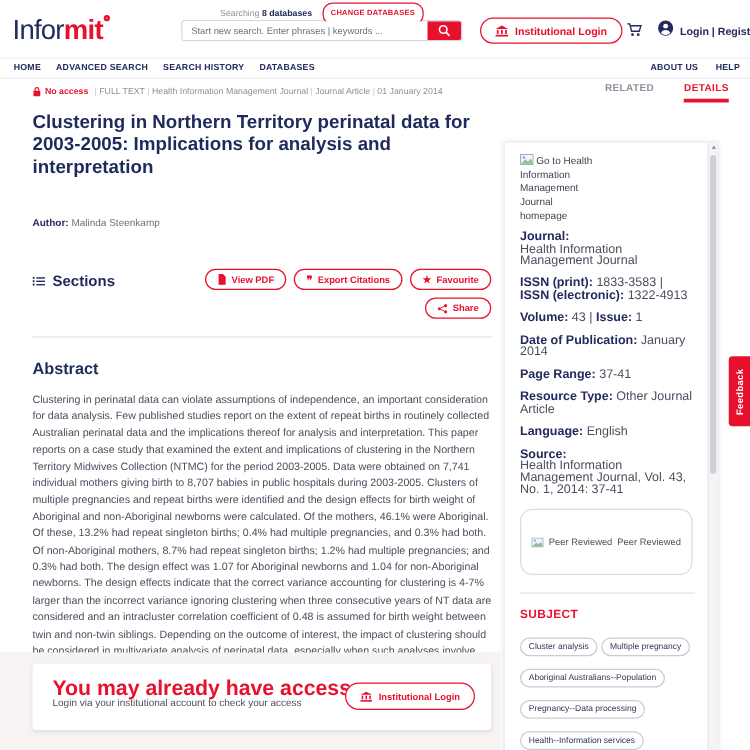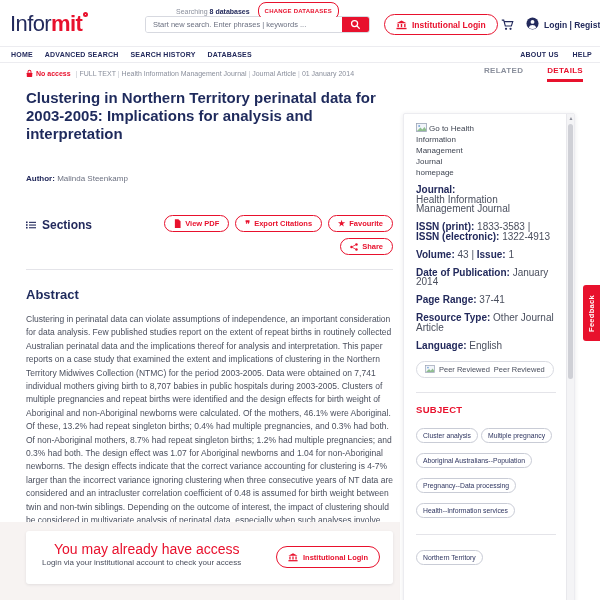--- a/index.html
+++ b/index.html
@@ -45,35 +45,35 @@
   .action-group { margin-left:auto; width:240px; display:flex; flex-wrap:wrap; justify-content:flex-end; gap:6px; }
   .pill-btn { display:inline-flex; align-items:center; gap:4px; border:1px solid #e8112d; border-radius:9px; height:17px; padding:0 9px; color:#e8112d; font-size:7.5px; font-weight:700; background:#fff; cursor:pointer; white-space:nowrap; }
   .divider { border:0; border-top:1px solid #e4e4e9; margin:14px 0 0; }
   .abstract-h { font-size:13px; font-weight:700; color:#1e2a5c; margin:17px 0 11px; }
   .abstract-p { font-size:8.5px; line-height:13.4px; color:#4a4f5e; }
   .prevnext { display:flex; justify-content:space-between; margin-top:11px; }
   .pn-link { font-size:7px; font-weight:700; color:#e8112d; text-decoration:underline; letter-spacing:.2px; cursor:pointer; }
   
   .access-band { position:absolute; left:0; top:522px; width:400px; height:78px; background:#f7f3f2; }
   .access-card { position:absolute; left:26px; top:9px; width:367px; height:53px; background:#fff; border-radius:3px; box-shadow:0 1px 3px rgba(40,40,60,.10); }
-  .access-title { position:absolute; left:28px; top:10px; font-size:14px; font-weight:400; color:#e8112d; }
+  .access-title { position:absolute; left:16px; top:10px; font-size:17px; font-weight:700; color:#e8112d; }
   .access-sub { position:absolute; left:16px; top:27px; font-size:8px; color:#4a4f5e; }
   .access-btn { right:13px; top:15px; height:22px; border-radius:11px; font-size:7.5px; }
   
   .panel-tabs { position:absolute; left:403px; top:66px; width:180px; display:flex; justify-content:flex-end; gap:24px; }
   .tab { font-size:8px; font-weight:700; color:#8a8f9c; letter-spacing:.3px; padding-bottom:4px; cursor:pointer; }
   .tab.active { color:#e8112d; border-bottom:3px solid #e8112d; }
   .details-panel { position:absolute; left:403px; top:87px; width:172px; height:513px; background:#fff; border:1px solid #ececf0; border-radius:2px; box-shadow:0 1px 4px rgba(40,40,60,.10); overflow:hidden;margin-top:26px; }
   .panel-inner { padding:9px 18px 10px 12px; }
   .journal-home { width:62px; font-size:8px; line-height:11px; color:#3f4552; margin-bottom:7px; cursor:pointer; }
   .panel-h { font-size:9.5px; font-weight:700; color:#e8112d; letter-spacing:.3px; margin:6px 0 9px; }
   .panel-field { font-size:10px; line-height:9.5px; margin-bottom:8.5px; }
   .f-label { color:#232a5c; font-weight:700; }
   .f-value { color:#4a4f5e; }
-  .peer-pill { display:inline-flex; align-items:center; gap:4px; border:1px solid #d9dbe2; border-radius:10px; padding:3px 8px; font-size:7.5px; color:#4a4f5e; margin:2px 0 4px; background:#fff; }
+  .peer-pill { display:inline-flex; align-items:center; gap:4px; border:1px solid #d9dbe2; border-radius:10px; padding:21px 8px; font-size:7.5px; color:#4a4f5e; margin:2px 0 4px; background:#fff; }
   .panel-divider { border:0; border-top:1px solid #e4e4e9; margin:10px 0 11px; }
   .tag { display:inline-block; border:1px solid #c9ccd6; border-radius:9px; padding:3px 6px; margin:0 3px 6px 0; font-size:6.8px; color:#2e3560; background:#fff; cursor:pointer; white-space:nowrap; }
   .panel-scrollbar { position:absolute; right:0; top:0; bottom:0; width:8px; background:#f4f4f6; border-left:1px solid #e8e8ec; }
   .sb-arrow { position:absolute; left:0; width:8px; font-size:5px; color:#8b8e99; text-align:center; }
   .sb-up { top:1px; } .sb-down { bottom:1px; }
   .sb-thumb { position:absolute; top:10px; left:1px; width:5px; height:255px; background:#cfd0d6; border-radius:3px; }
   
   .feedback-tab { position:absolute; left:583px; top:285px; width:17px; height:56px; background:#e8112d; border-radius:3px 0 0 3px; display:flex; align-items:center; justify-content:center; cursor:pointer; }
   .feedback-tab span { writing-mode:vertical-rl; transform:rotate(180deg); color:#fff; font-size:7.5px; font-weight:700; letter-spacing:.3px; }
   .ico { display:inline-block; line-height:0; }
@@ -272,20 +272,21 @@
     </div>
 
     <div id="panel-fields">
         <div class="panel-field"><span class="f-label">Journal:</span><br><span class="f-value">Health Information Management Journal</span></div>
         <div class="panel-field"><span class="f-label">ISSN (print):</span><span class="f-value"> 1833-3583 | </span><span class="f-label">ISSN (electronic):</span><span class="f-value"> 1322-4913</span></div>
         <div class="panel-field"><span class="f-label">Volume:</span><span class="f-value"> 43 | </span><span class="f-label">Issue:</span><span class="f-value"> 1</span></div>
         <div class="panel-field"><span class="f-label">Date of Publication:</span><span class="f-value"> January 2014</span></div>
         <div class="panel-field"><span class="f-label">Page Range:</span><span class="f-value"> 37-41</span></div>
         <div class="panel-field"><span class="f-label">Resource Type:</span><span class="f-value"> Other Journal Article</span></div>
         <div class="panel-field"><span class="f-label">Language:</span><span class="f-value"> English</span></div>
+        <div class="panel-field"><span class="f-label">Source:</span><br><span class="f-value">Health Information Management Journal, Vol. 43, No. 1, 2014: 37-41</span></div>
       </div>
 
     <span class="peer-pill">
       <span class="ico">
         <svg width="10" height="8" viewBox="0 0 11 9">
             <rect x="0.5" y="0.5" width="10" height="8" fill="#f2f5fa" stroke="#9aa3b5" stroke-width="0.8"></rect>
             <circle cx="3.2" cy="2.9" r="1" fill="#7ea7d8"></circle>
             <path d="M1 8L4.4 4.4 6.4 6.4 8.4 4 10 6.2V8z" fill="#8fbe8f"></path>
           </svg>
       </span>

